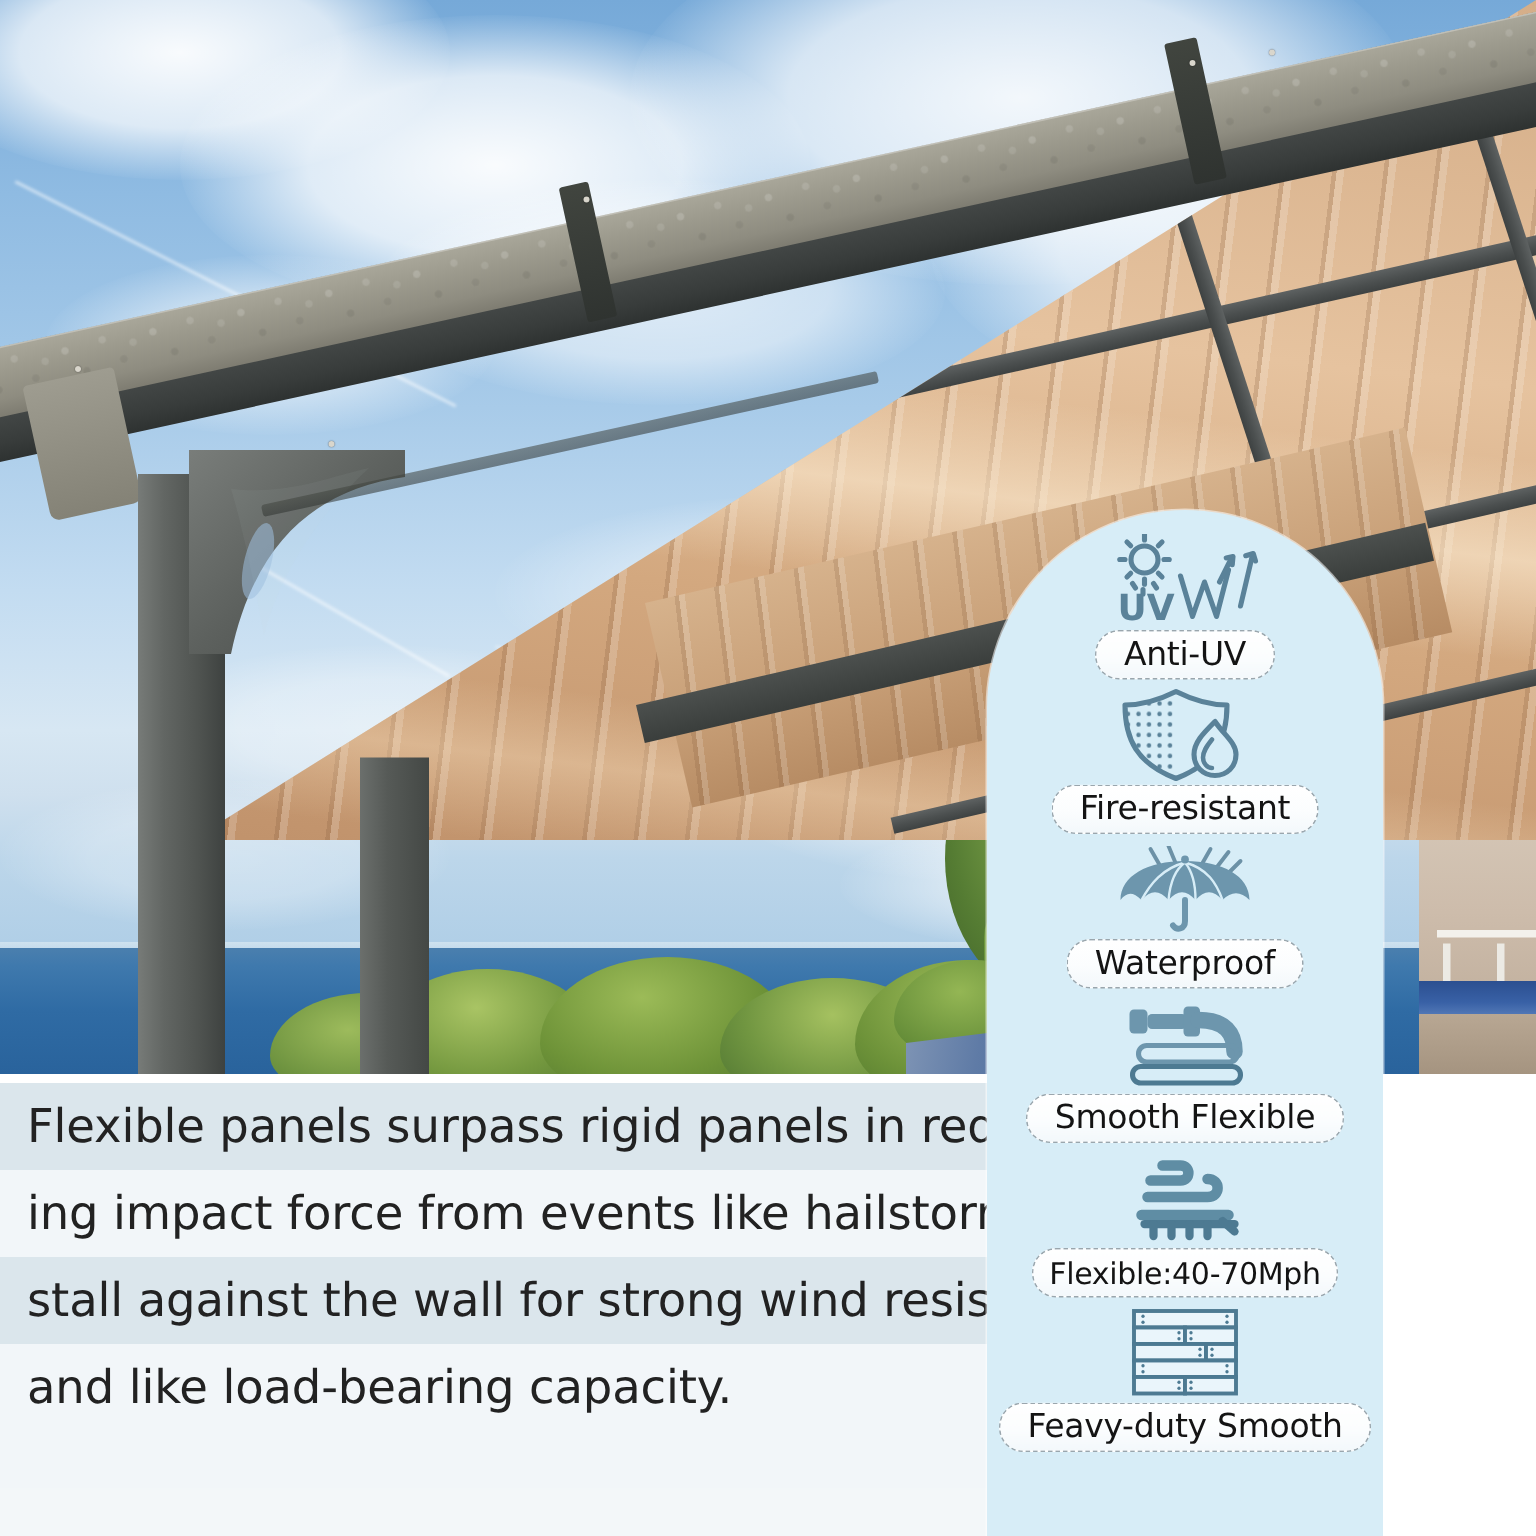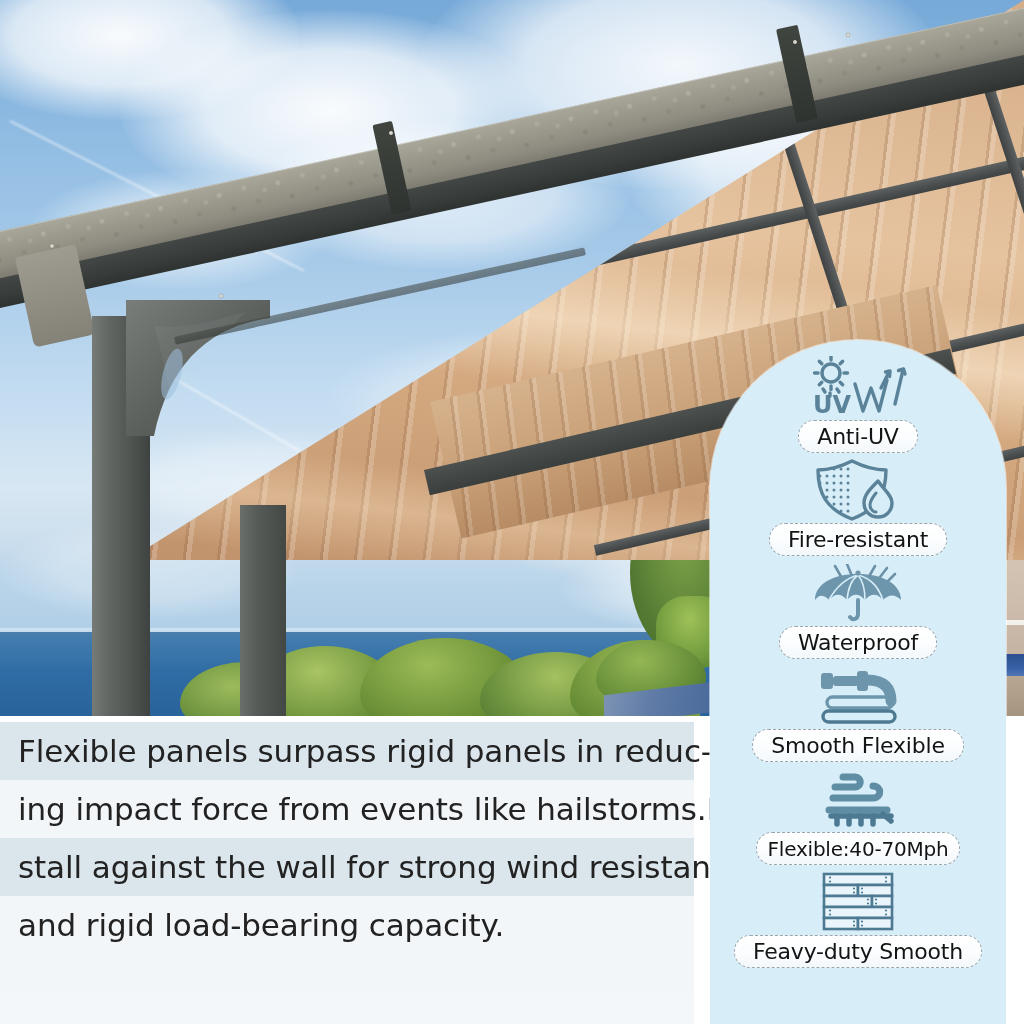--- a/index.html
+++ b/index.html
@@ -189,21 +189,21 @@
     padding-left:18px;box-sizing:border-box;
     font-size:31px;color:#222;letter-spacing:-.1px;
     white-space:nowrap;
   }
   .cap-line.odd{background:#dbe6ec;}
   .cap-line.even{background:#f2f6f9;}
   .cap-pad{height:38px;background:#f2f6f9;}
 
   
   .panel{
-    position:absolute;left:710px;top:340px;width:296px;height:684px;
+    position:absolute;left:658px;top:340px;width:264px;height:684px;
     background:#d7edf7;
     border-radius:154px 154px 0 0;
     box-shadow:0 0 0 1px rgba(255,255,255,.55);
     overflow:hidden;
   }
   .panel-inner{
     position:relative;width:100%;height:100%;
     display:flex;flex-direction:column;align-items:center;
     padding-top:16px;box-sizing:border-box;
   }
@@ -321,21 +321,21 @@
       </svg>
     </div>
 
     <div class="plate" style="left:170px;top:292px;width:420px;height:8px;transform:rotate(-12.3deg);opacity:.55;"></div>
   </div>
 
   <div class="caption">
     <div class="cap-line odd">Flexible panels surpass rigid panels in reduc-</div>
     <div class="cap-line even">ing impact force from events like hailstorms.In-</div>
     <div class="cap-line odd">stall against the wall for strong wind resistance</div>
-    <div class="cap-line even">and rigid load-bearing capacity.</div>
+    <div class="cap-line even">and like load-bearing capacity.</div>
     <div class="cap-pad"></div>
   </div>
 
   <div class="panel">
     <div class="panel-inner">
 
       <div class="feature">
         <div class="ficon">
           <svg width="118" height="62" viewBox="0 0 118 62">
             <g stroke="#5a8299" stroke-width="3.4" fill="none" stroke-linecap="round">

